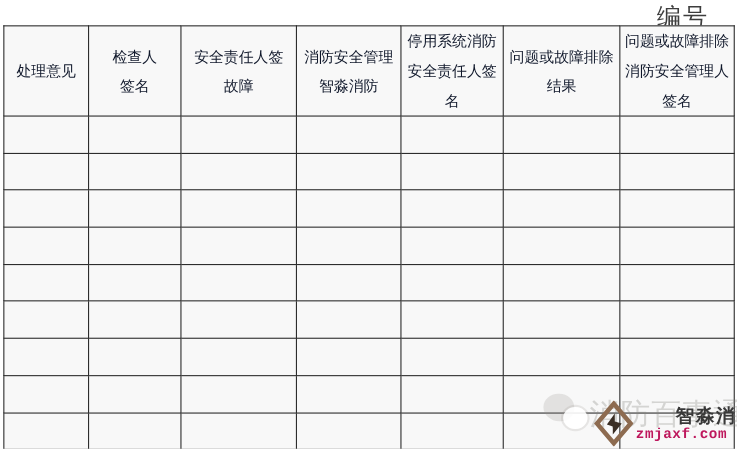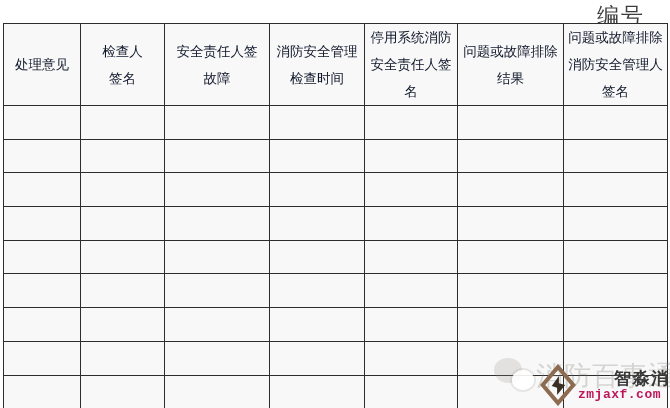--- a/index.html
+++ b/index.html
@@ -110,21 +110,21 @@
       <col style="width:104px">
     </colgroup>
     <thead>
       <tr>
         <th>处理意见</th>
         <th>检查人
 签名</th>
         <th>安全责任人签
 故障</th>
         <th>消防安全管理
-检查时间</th>
+智淼消防</th>
         <th>停用系统消防
 安全责任人签
 名</th>
         <th>问题或故障排除
 结果</th>
         <th>问题或故障排除
 消防安全管理人
 签名</th>
       </tr>
     </thead>

